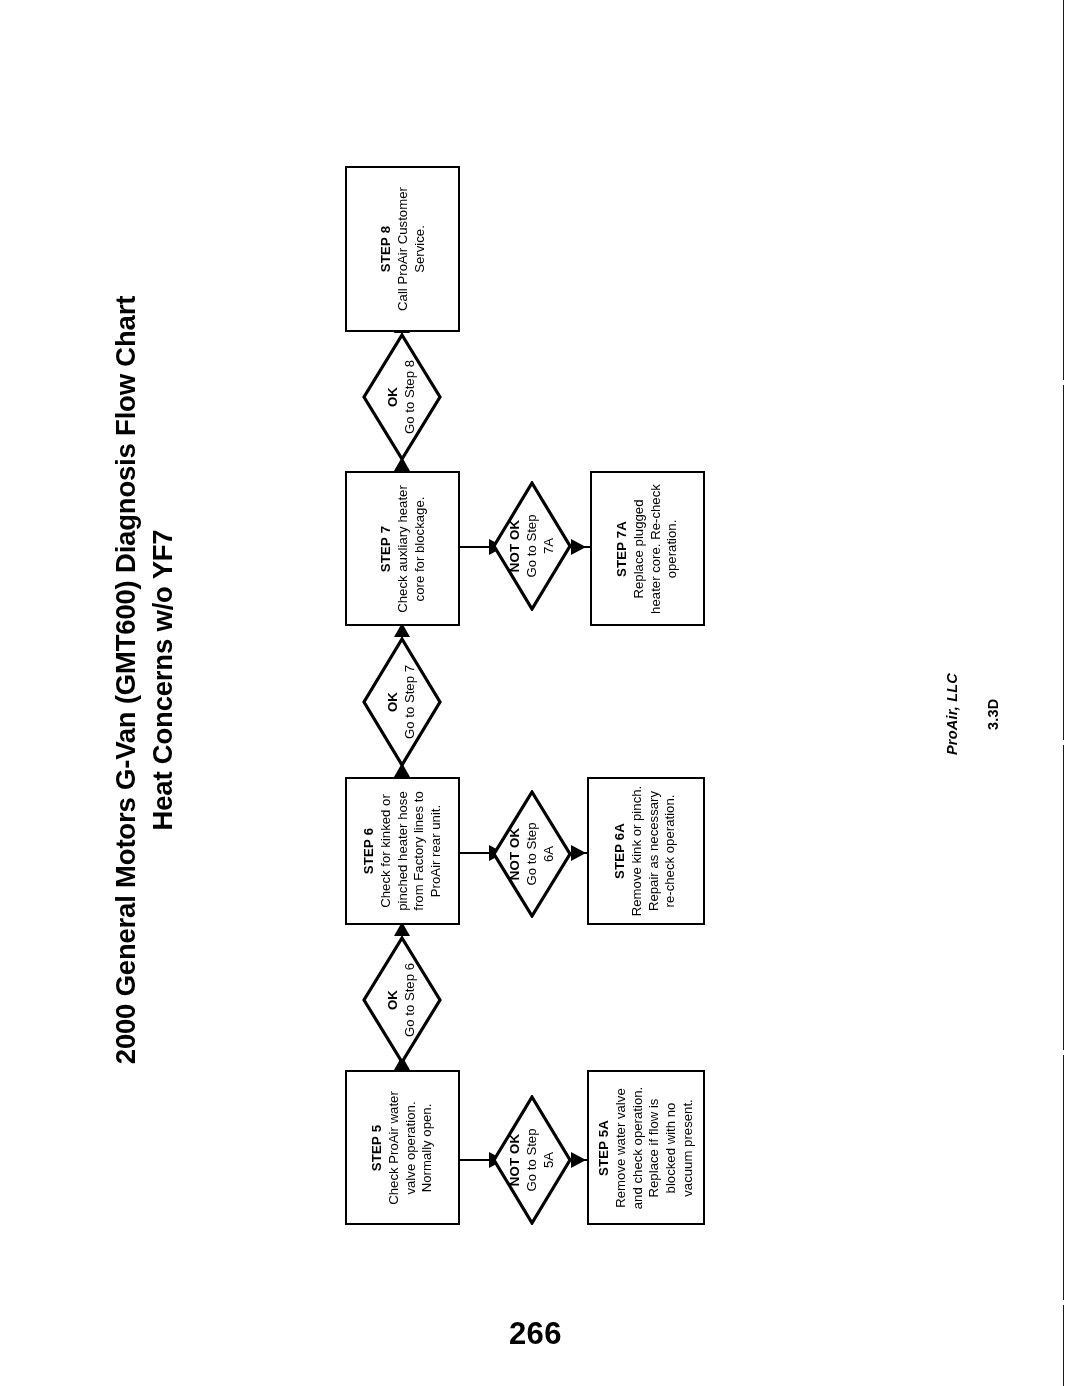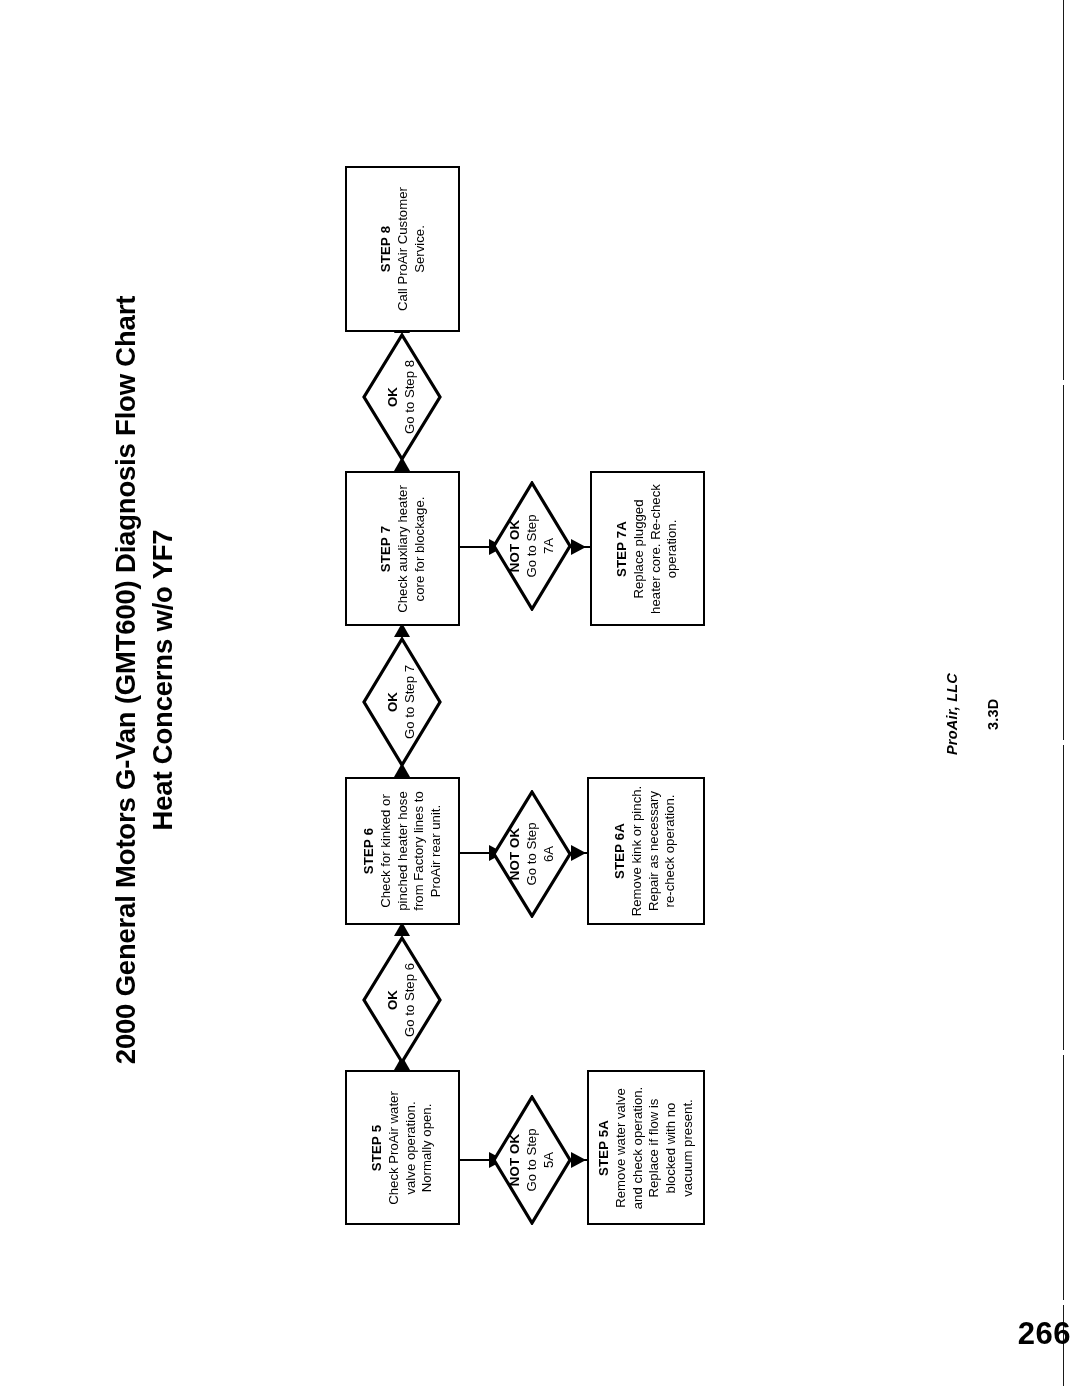--- a/index.html
+++ b/index.html
@@ -78,21 +78,21 @@
     font-weight: bold;
     letter-spacing: 0.2px;
   }
 
   
   .page-number {
     position: absolute;
     left: 0;
     top: 1316px;
     width: 1071px;
-    text-align: right;
+    text-align: center;
     font-size: 31px;
     font-weight: bold;
     letter-spacing: 0.5px;
   }
 
   
   #flow {
     position: absolute;
     left: 0;
     top: 0;

